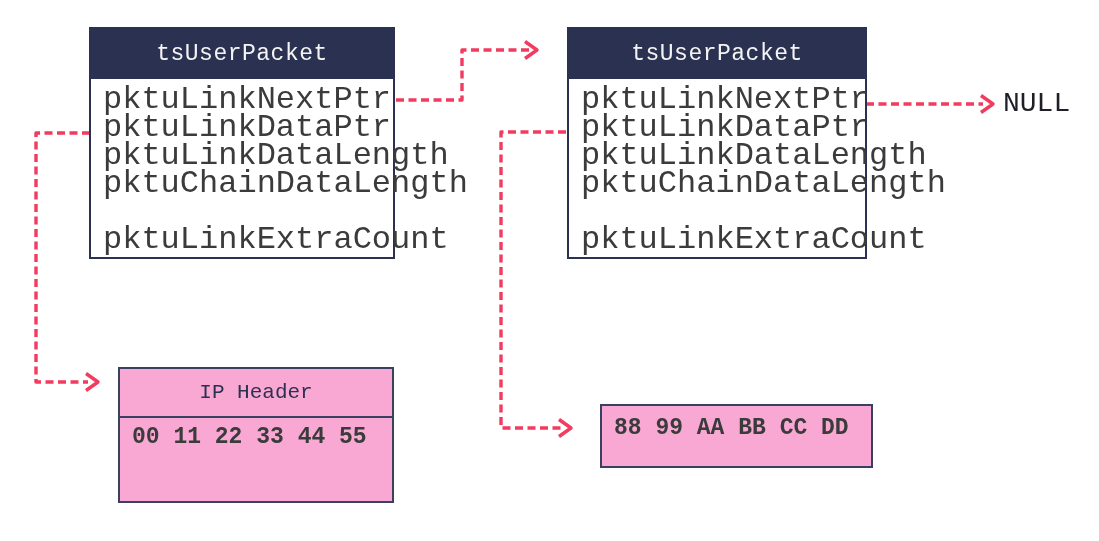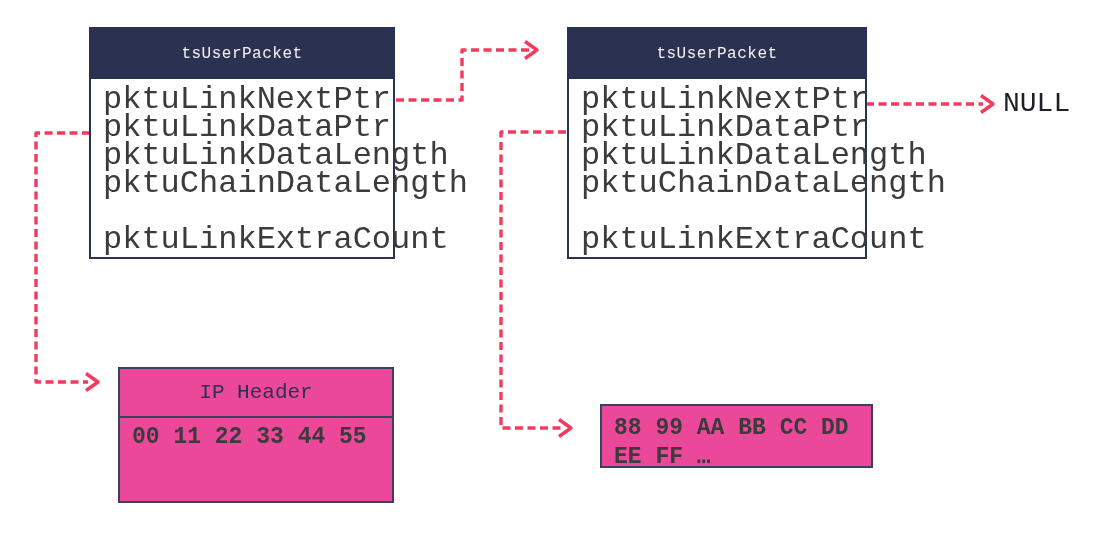--- a/index.html
+++ b/index.html
@@ -48,37 +48,37 @@
     background: #ffffff;
   }
   #packet1 { left: 89px;  top: 27px; width: 306px; height: 232px; }
   #packet2 { left: 567px; top: 27px; width: 300px; height: 232px; }
   .packet-header {
     height: 50px;
     line-height: 50px;
     background: var(--header-bg);
     color: var(--header-text);
     text-align: center;
-    font-size: 16px;
+    font-size: 23px;
     letter-spacing: 0.5px;
   }
   .packet-body { padding: 7px 0 0 12px; }
   .field-line {
     height: 28px;
     line-height: 28px;
     font-size: 32px;
     color: var(--body-text);
     white-space: pre;
   }
 
   .data-box {
     position: absolute;
     box-sizing: border-box;
     border: 2px solid var(--data-box-border);
-    background: #ec4899;
+    background: #f9a8d4;
   }
   #ip-box { left: 118px; top: 367px; width: 276px; height: 136px; }
   .data-box-header {
     height: 47px;
     line-height: 47px;
     text-align: center;
     font-size: 21px;
     color: var(--ip-title-text);
     border-bottom: 2px solid var(--data-box-border);
   }
@@ -157,19 +157,18 @@
   <div class="data-box" id="ip-box">
     <div class="data-box-header">IP Header</div>
     <div class="data-box-body">
       <div class="data-line">00 11 22 33 44 55</div>
     </div>
   </div>
 
   <div class="data-box" id="hex-box">
     <div class="data-box-body">
       <div class="data-line">88 99 AA BB CC DD</div>
-      <div class="data-line">EE FF …</div>
     </div>
   </div>
 
   <div class="null-label">NULL</div>
 
 </div>
 
 </body></html>

